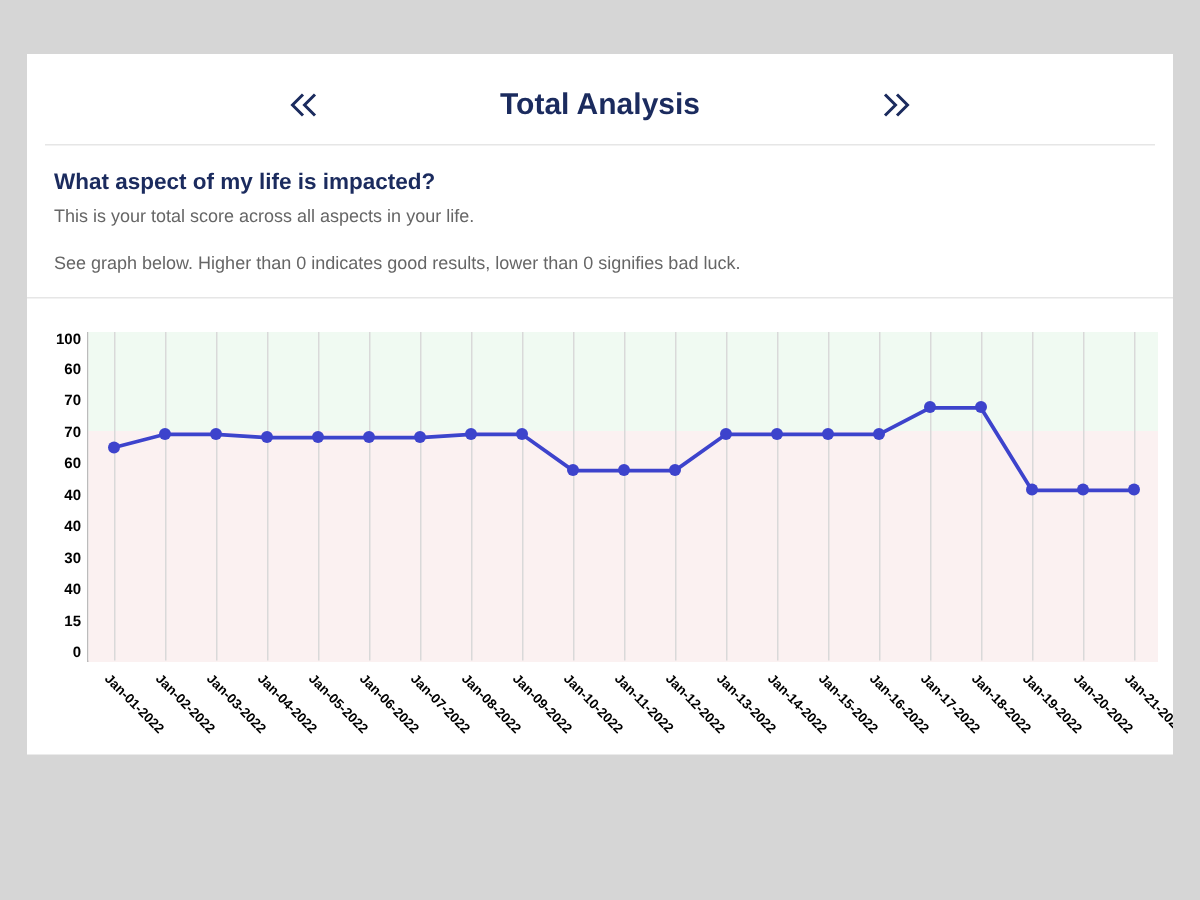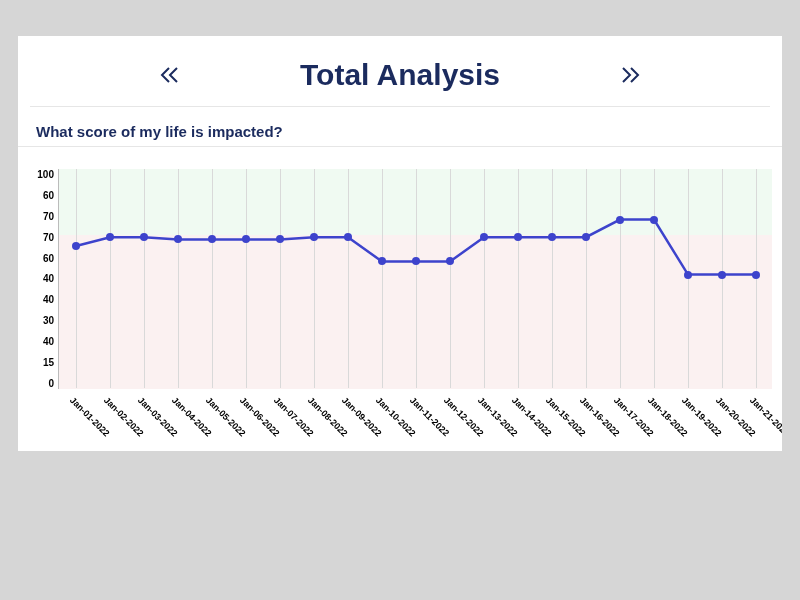--- a/index.html
+++ b/index.html
@@ -26,21 +26,21 @@
     padding: 0;
   }
   .title-row {
     display: flex;
     align-items: center;
     justify-content: center;
     gap: 110px;
     padding: 22px 0 14px 0;
   }
   .title {
-    font-size: 30px;
+    font-size: 20px;
     font-weight: 600;
     color: var(--blue-dark);
   }
   .chevrons {
     color: var(--blue-dark);
     font-size: 18px;
     letter-spacing: -6px;
     cursor: pointer;
     user-select: none;
     padding: 4px 8px;
@@ -147,21 +147,23 @@
     <span class="chevrons">
       <svg width="22" height="16" viewBox="0 0 22 16" fill="none">
         <path d="M5 1 L12 8 L5 15" stroke="#1b2b5e" stroke-width="2" fill="none"></path>
         <path d="M13 1 L20 8 L13 15" stroke="#1b2b5e" stroke-width="2" fill="none"></path>
       </svg>
     </span>
   </div>
   <div class="hr"></div>
 
   <div class="subhead">
-    <div class="question">What score of my life is impacted?</div>
+    <div class="question">What aspect of my life is impacted?</div>
+    <div class="caption">This is your total score across all aspects in your life.</div>
+    <div class="caption">See graph below. Higher than 0 indicates good results, lower than 0 signifies bad luck.</div>
   </div>
 
   <div class="chart-sep"></div>
 
   <div class="chart-wrap">
     <div class="plot-row">
       <div class="yaxis" id="yaxis" style="height:220px;">
           <div>100</div>
           <div>60</div>
           <div>70</div>

